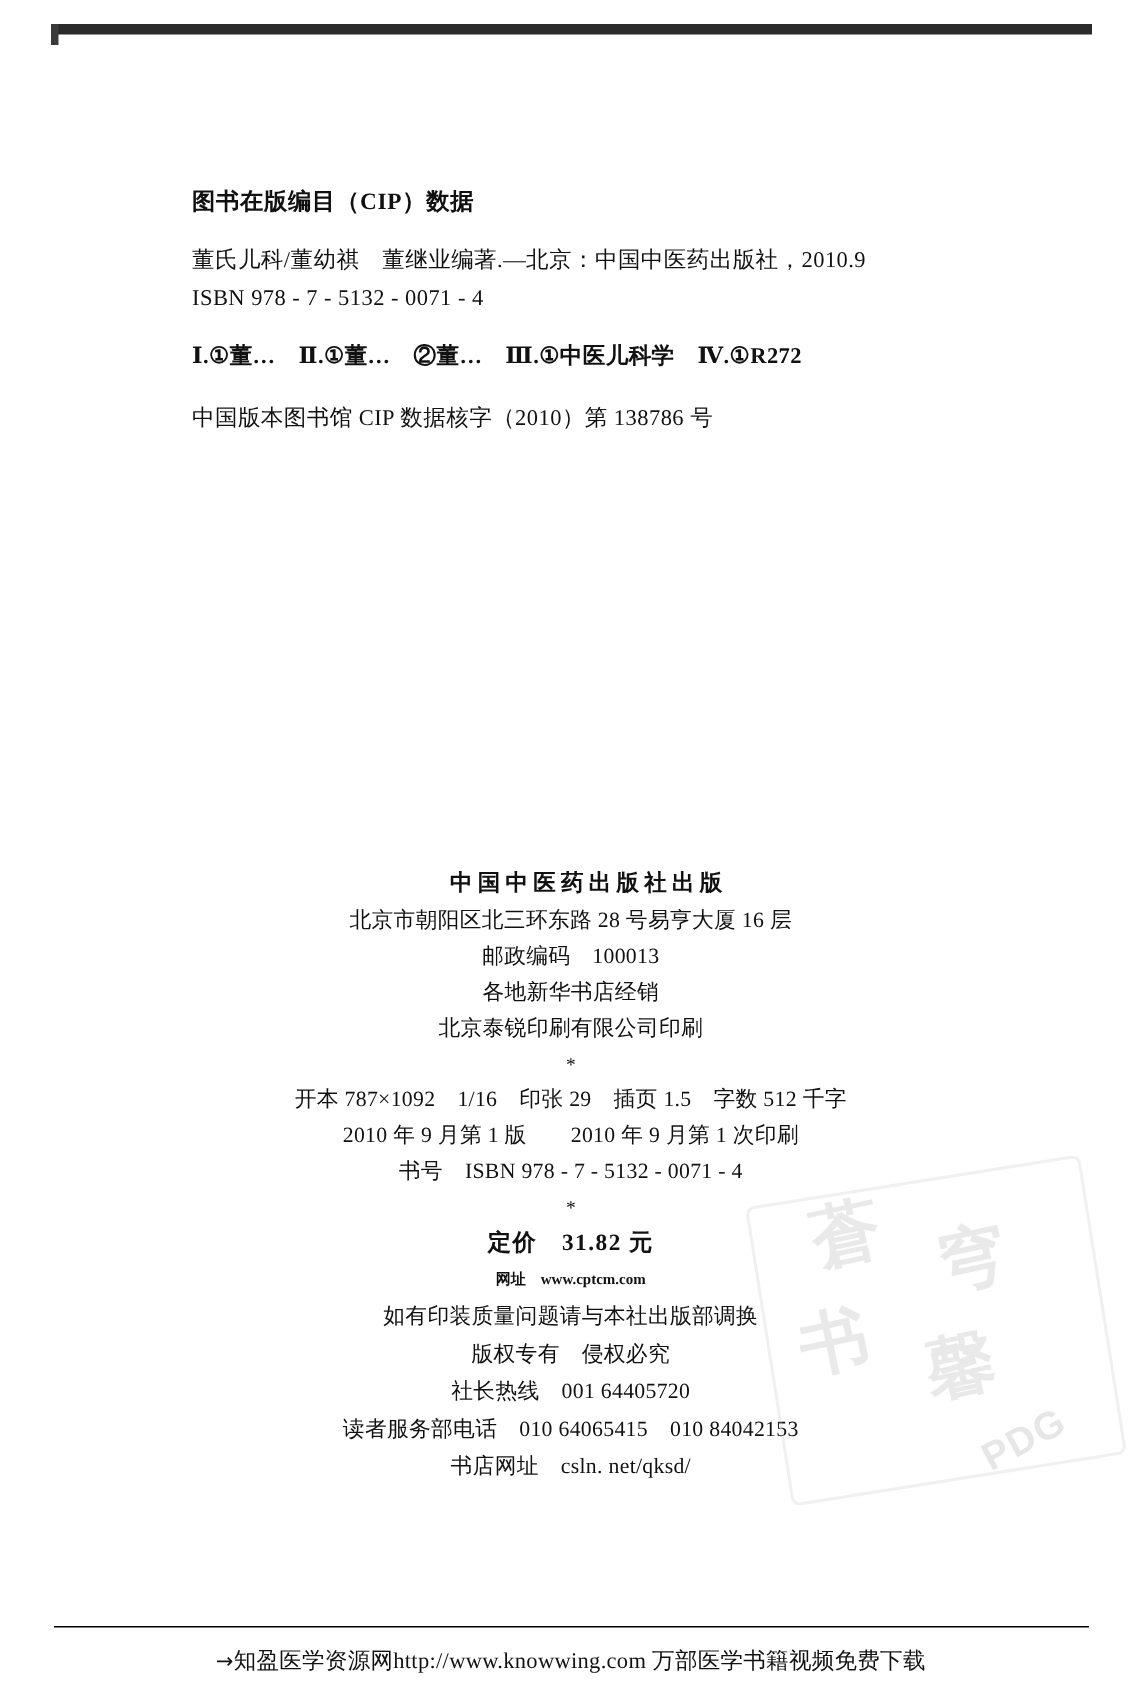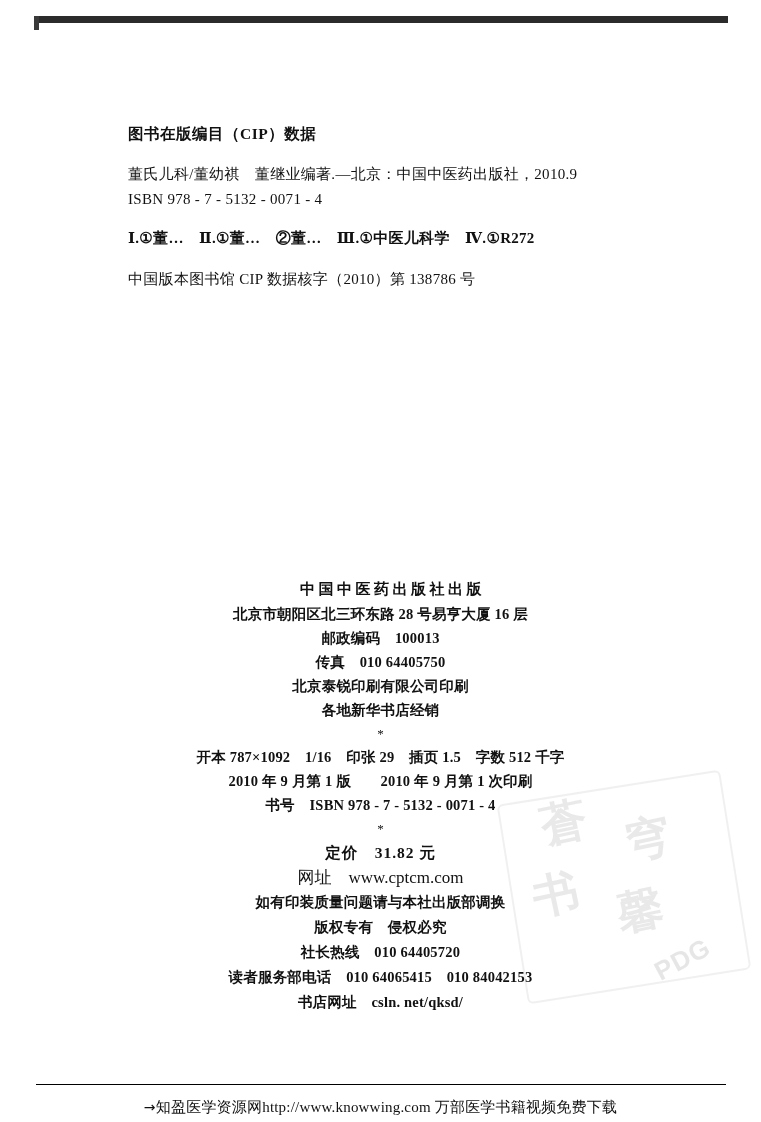--- a/index.html
+++ b/index.html
@@ -71,40 +71,40 @@
     text-align: center;
   }
   .col-pub {
     font-weight: bold;
     font-size: 15px;
     letter-spacing: 3.5px;
     line-height: 26px;
     padding-left: 24px;
   }
   .col-bold {
-    font-weight: bold;
+    font-weight: normal;
     font-size: 14.5px;
     line-height: 24px;
     letter-spacing: 0.2px;
     white-space: pre;
   }
   .col-star {
     font-size: 13px;
     line-height: 18px;
     margin: 3px 0 2px 0;
   }
   .col-price {
     font-weight: bold;
     font-size: 15.5px;
     line-height: 26px;
     letter-spacing: 1px;
   }
   .col-web {
-    font-weight: normal;
-    font-size: 17px;
+    font-weight: bold;
+    font-size: 10px;
     line-height: 24px;
   }
   .notice {
   }
   .notice .col-bold { line-height: 25px; }
 
   
   .watermark {
     position: absolute;
     left: 505px;
@@ -184,35 +184,34 @@
     <div class="cip-line">董氏儿科/董幼祺　董继业编著.—北京：中国中医药出版社，2010.9</div>
     <div class="cip-line">ISBN 978 - 7 - 5132 - 0071 - 4</div>
     <div class="cip-line cip-gap-1">Ⅰ.①董…　Ⅱ.①董…　②董…　Ⅲ.①中医儿科学　Ⅳ.①R272</div>
     <div class="cip-line cip-gap-2">中国版本图书馆 CIP 数据核字（2010）第 138786 号</div>
   </div>
 
   <div class="colophon">
     <div class="col-pub">中国中医药出版社出版</div>
     <div class="col-bold">北京市朝阳区北三环东路 28 号易亨大厦 16 层</div>
     <div class="col-bold">邮政编码　100013</div>
-    <div class="col-bold">传真　010 64405750</div>
+    <div class="col-bold">各地新华书店经销</div>
     <div class="col-bold">北京泰锐印刷有限公司印刷</div>
-    <div class="col-bold">各地新华书店经销</div>
     <div class="col-star">*</div>
     <div class="col-bold">开本 787×1092　1/16　印张 29　插页 1.5　字数 512 千字</div>
     <div class="col-bold">2010 年 9 月第 1 版　　2010 年 9 月第 1 次印刷</div>
     <div class="col-bold">书号　ISBN 978 - 7 - 5132 - 0071 - 4</div>
     <div class="col-star">*</div>
     <div class="col-price">定价　31.82 元</div>
     <div class="col-web">网址　www.cptcm.com</div>
 
     <div class="notice">
       <div class="col-bold">如有印装质量问题请与本社出版部调换</div>
       <div class="col-bold">版权专有　侵权必究</div>
-      <div class="col-bold">社长热线　010 64405720</div>
+      <div class="col-bold">社长热线　001 64405720</div>
       <div class="col-bold">读者服务部电话　010 64065415　010 84042153</div>
       <div class="col-bold">书店网址　csln. net/qksd/</div>
     </div>
   </div>
 
   <div class="watermark">
     <div class="wm-frame"></div>
     <div class="wm-char wm-1">蒼</div>
     <div class="wm-char wm-2">穹</div>
     <div class="wm-char wm-3">书</div>

